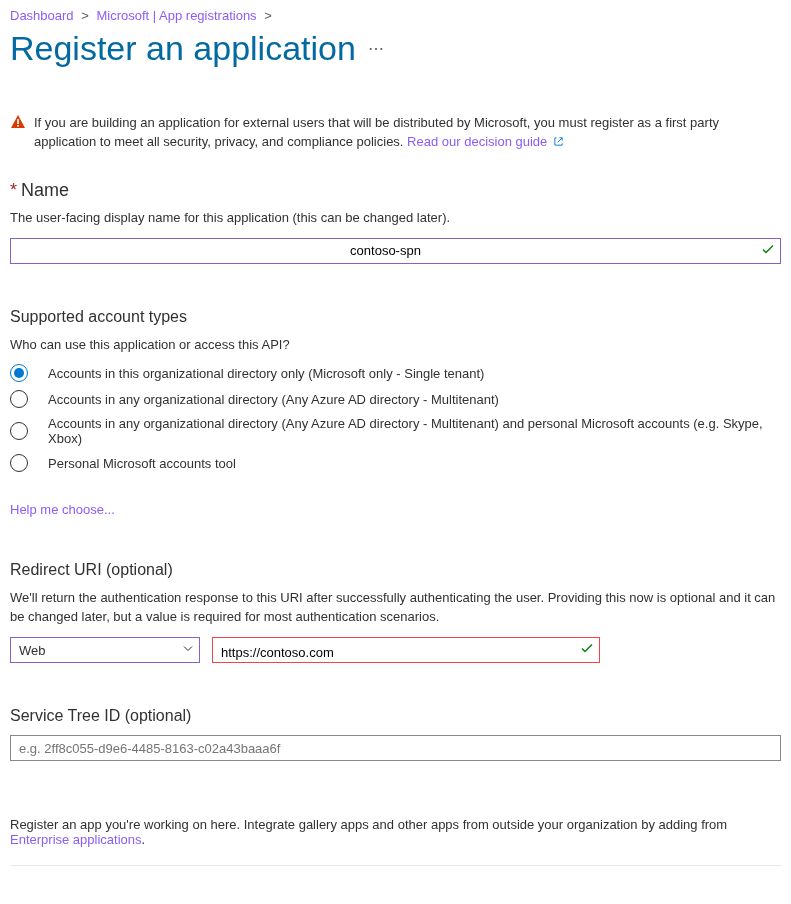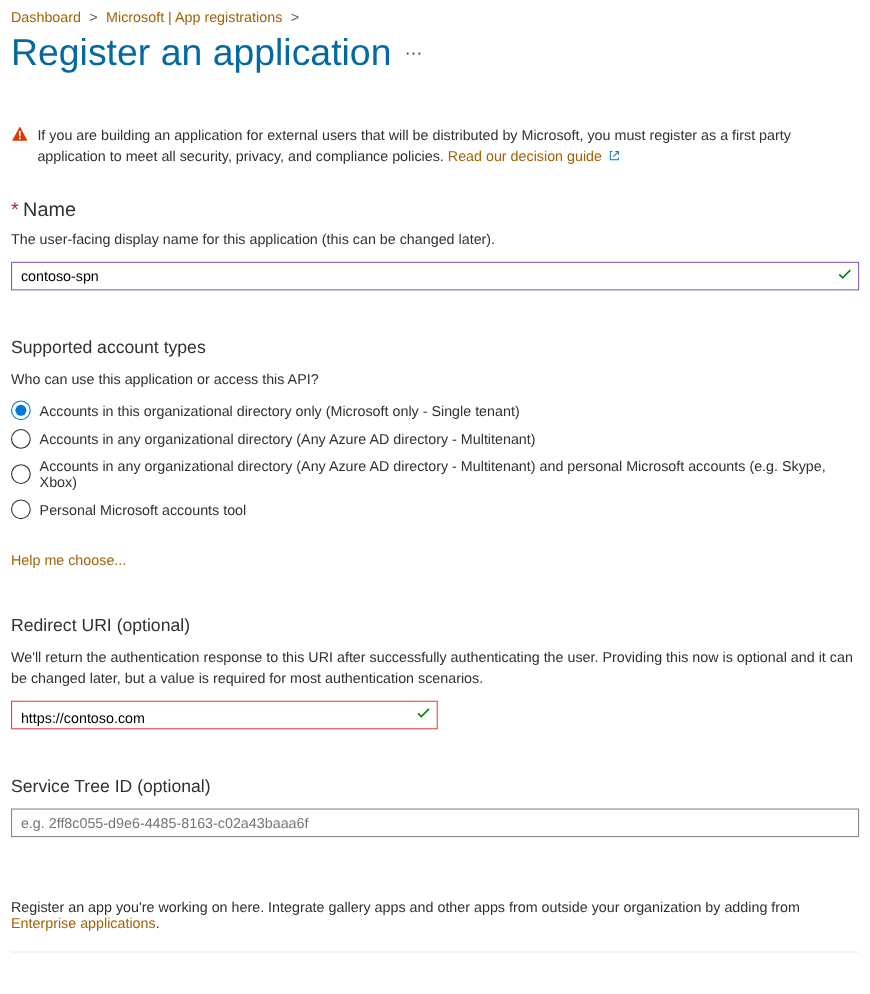--- a/index.html
+++ b/index.html
@@ -1,38 +1,38 @@
 <!DOCTYPE html>
 <html><head>
   <meta charset="utf-8">
   <style>
     * { box-sizing: border-box; margin: 0; padding: 0; }
     body { font-family: "Segoe UI", Arial, sans-serif; font-size: 13px; color: #323130; padding: 8px 10px 0 10px; width: 791px; background: #fff; }
-    a { color: #a16207; text-decoration: none; cursor: pointer; }
+    a { color: #8b5cf6; text-decoration: none; cursor: pointer; }
     .breadcrumb { font-size: 13px; color: #0078d4; margin-bottom: 6px; }
     .breadcrumb .sep { color: #605e5c; margin: 0 4px; }
     .title-row { display: flex; align-items: center; gap: 12px; margin-bottom: 46px; }
     .page-title { font-size: 34px; font-weight: 400; color: #0369a1; }
     .more-icon { font-size: 16px; color: #605e5c; cursor: pointer; letter-spacing: 1px; }
     .alert-row { display: flex; align-items: flex-start; gap: 8px; margin-bottom: 28px; }
     .warn-icon svg { width: 16px; height: 16px; flex-shrink: 0; }
     .alert-text { font-size: 13px; line-height: 1.45; }
     .ext-icon svg { width: 11px; height: 11px; vertical-align: -1px; margin-left: 2px; }
     .section-label { font-size: 18px; color: #323130; margin-bottom: 8px; }
     .required-star { color: #a4262c; margin-right: 4px; }
     .helper-text { font-size: 13px; color: #323130; margin-bottom: 10px; line-height: 1.45; }
     .input-wrap { position: relative; }
     .text-input { width: 100%; padding: 5px 28px 5px 8px; font-size: 13px; font-family: inherit; border: 1px solid #8a8886; outline: none; height: 26px; }
-    .purple-border { border-color: #8661c5; }
+    .purple-border { border-color: #8661c5; text-align: center; }
     .check-icon { position: absolute; right: 6px; top: 50%; transform: translateY(-50%); }
     .check-icon svg { width: 14px; height: 14px; }
     .section-gap { margin-top: 44px; }
     .section-heading { font-size: 16px; color: #323130; margin-bottom: 10px; font-weight: 400; }
     .radio-group { margin-top: 10px; }
-    .radio-row { display: flex; align-items: center; gap: 8px; margin-bottom: 8px; cursor: pointer; }
+    .radio-row { display: flex; align-items: center; gap: 20px; margin-bottom: 8px; cursor: pointer; }
     .radio { width: 18px; height: 18px; border: 1px solid #323130; border-radius: 50%; flex-shrink: 0; position: relative; }
     .radio.selected { border-color: #0078d4; }
     .radio.selected::after { content: ""; width: 10px; height: 10px; background: #0078d4; border-radius: 50%; position: absolute; top: 3px; left: 3px; }
     .radio-label { font-size: 13px; }
     .help-link { margin-top: 22px; display: inline-block; }
     .redirect-row { display: flex; gap: 12px; margin-top: 4px; }
     .select-wrap { position: relative; width: 190px; }
     .select-input { width: 100%; padding: 5px 24px 5px 8px; font-size: 13px; border: 1px solid #8661c5; height: 26px; background: #fff; cursor: pointer; }
     .chevron { position: absolute; right: 6px; top: 50%; transform: translateY(-50%); pointer-events: none; }
     .chevron svg { width: 12px; height: 12px; }
@@ -112,20 +112,28 @@
       <span class="radio-label">Personal Microsoft accounts tool</span>
     </div>
   </div>
   <a class="help-link">Help me choose...</a>
 </div>
 
 <div class="section-gap">
   <div class="section-heading">Redirect URI (optional)</div>
   <div class="helper-text">We'll return the authentication response to this URI after successfully authenticating the user. Providing this now is optional and it can be changed later, but a value is required for most authentication scenarios.</div>
   <div class="redirect-row">
+    <div class="select-wrap">
+      <div class="select-input">Web</div>
+      <span class="chevron">
+        <svg viewBox="0 0 12 12">
+            <path fill="none" stroke="#323130" stroke-width="1" d="M2 4l4 4 4-4"></path>
+          </svg>
+      </span>
+    </div>
     <div class="uri-wrap">
       <input type="text" class="uri-input" value="https://contoso.com" style="">
       <span class="check-icon">
         <svg viewBox="0 0 14 14">
             <path fill="none" stroke="#107c10" stroke-width="1.5" d="M2 7l3 3 7-7"></path>
           </svg>
       </span>
     </div>
   </div>
 </div>

